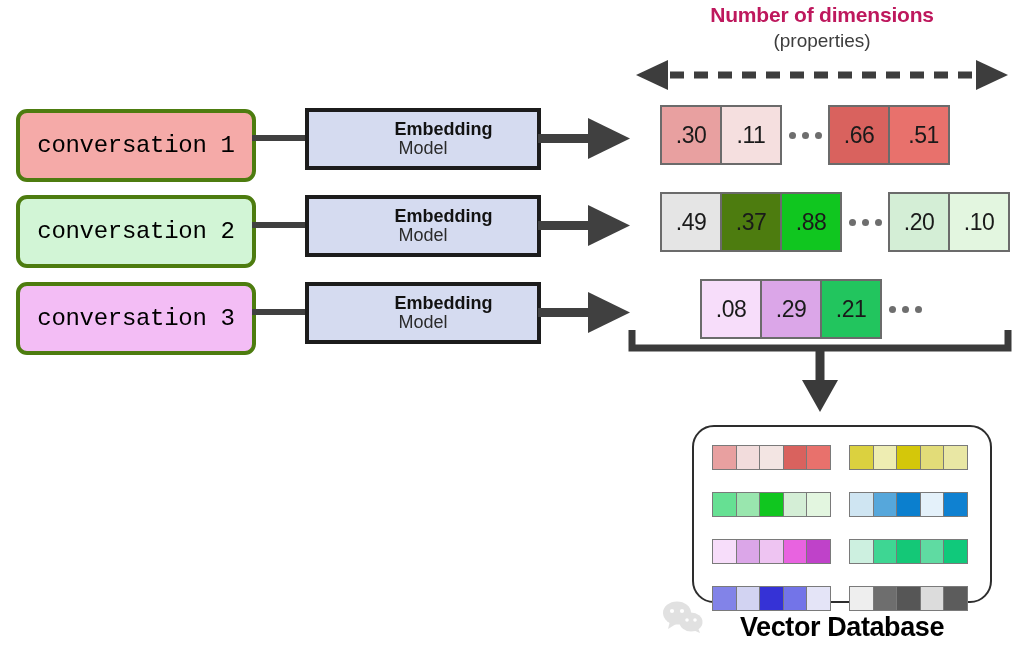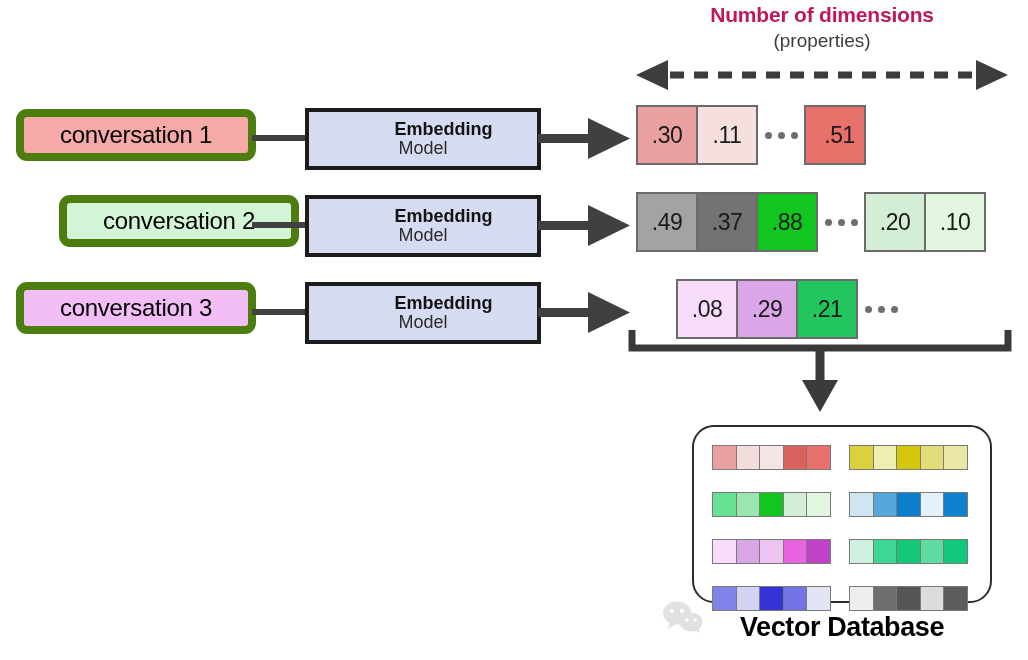--- a/index.html
+++ b/index.html
@@ -47,30 +47,31 @@
     top: 58px;
     width: 372px;
     height: 34px;
   }
 
   
   .conv-box {
     position: absolute;
     left: 16px;
     width: 240px;
-    height: 52px;
-    border: 8px solid #4d7c0f;
+    height: 73px;
+    border: 4px solid #4d7c0f;
     border-radius: 11px;
     box-sizing: border-box;
     display: flex;
     align-items: center;
     justify-content: center;
     font-size: 24px;
     color: #000000;
     letter-spacing: -0.3px;
+    font-family: Liberation Mono, monospace;
   }
   .conv-1 { top: 109px; background: #f5aaa8; }
   .conv-2 { top: 195px; background: #d2f5d6; }
   .conv-3 { top: 282px; background: #f3bdf5; }
 
   
   .emb-box {
     position: absolute;
     left: 305px;
     width: 236px;
@@ -114,21 +115,21 @@
     width: 92px;
     height: 44px;
   }
   .ar-1 { left: 538px; top: 117px; }
   .ar-2 { left: 538px; top: 204px; }
   .ar-3 { left: 538px; top: 291px; }
 
   
   .vec-row {
     position: absolute;
-    left: 636px;
+    left: 660px;
     display: flex;
     align-items: center;
     height: 62px;
   }
   .vr-1 { top: 104px; }
   .vr-2 { top: 191px; }
   .vr-3 { top: 278px; margin-left: 40px; }
 
   .vec-group {
     display: flex;
@@ -252,21 +253,21 @@
 
   <svg id="dim-arrow" viewBox="0 0 372 34">
     <polygon points="0,17 32,2 32,32" fill="#3d3d3d"></polygon>
     <polygon points="372,17 340,2 340,32" fill="#3d3d3d"></polygon>
     <line x1="34" y1="17" x2="338" y2="17" stroke="#3d3d3d" stroke-width="7" stroke-dasharray="14,10"></line>
   </svg>
 
   <div class="conv-box conv-1" style="background: rgb(245, 170, 168);">
     <span>conversation 1</span>
   </div>
-  <div class="conv-box conv-2" style="background: rgb(210, 245, 214); margin-left: 43px;">
+  <div class="conv-box conv-2" style="background: rgb(210, 245, 214);">
     <span>conversation 2</span>
   </div>
   <div class="conv-box conv-3" style="background: rgb(243, 189, 245);">
     <span>conversation 3</span>
   </div>
 
   <div class="connector conn-1"></div>
   <div class="connector conn-2"></div>
   <div class="connector conn-3"></div>
 
@@ -300,27 +301,28 @@
     <div class="vec-group">
         <div class="vec-cell" style="background: rgb(232, 160, 160);">.30</div>
         <div class="vec-cell" style="background: rgb(245, 223, 223);">.11</div>
       </div>
     <div class="vec-dots">
         <span></span>
         <span></span>
         <span></span>
       </div>
     <div class="vec-group">
+        <div class="vec-cell" style="background: rgb(217, 98, 94);">.66</div>
         <div class="vec-cell" style="background: rgb(232, 113, 108); padding-left: 9px;">.51</div>
       </div>
   </div>
   <div class="vec-row vr-2">
     <div class="vec-group">
-        <div class="vec-cell" style="background: #a3a3a3;">.49</div>
-        <div class="vec-cell" style="background: #737373;">.37</div>
+        <div class="vec-cell" style="background: #e5e5e5;">.49</div>
+        <div class="vec-cell" style="background: #4d7c0f;">.37</div>
         <div class="vec-cell" style="background: rgb(16, 198, 31);">.88</div>
       </div>
     <div class="vec-dots">
         <span></span>
         <span></span>
         <span></span>
       </div>
     <div class="vec-group">
         <div class="vec-cell" style="background: rgb(212, 238, 214);">.20</div>
         <div class="vec-cell" style="background: rgb(227, 246, 224);">.10</div>

